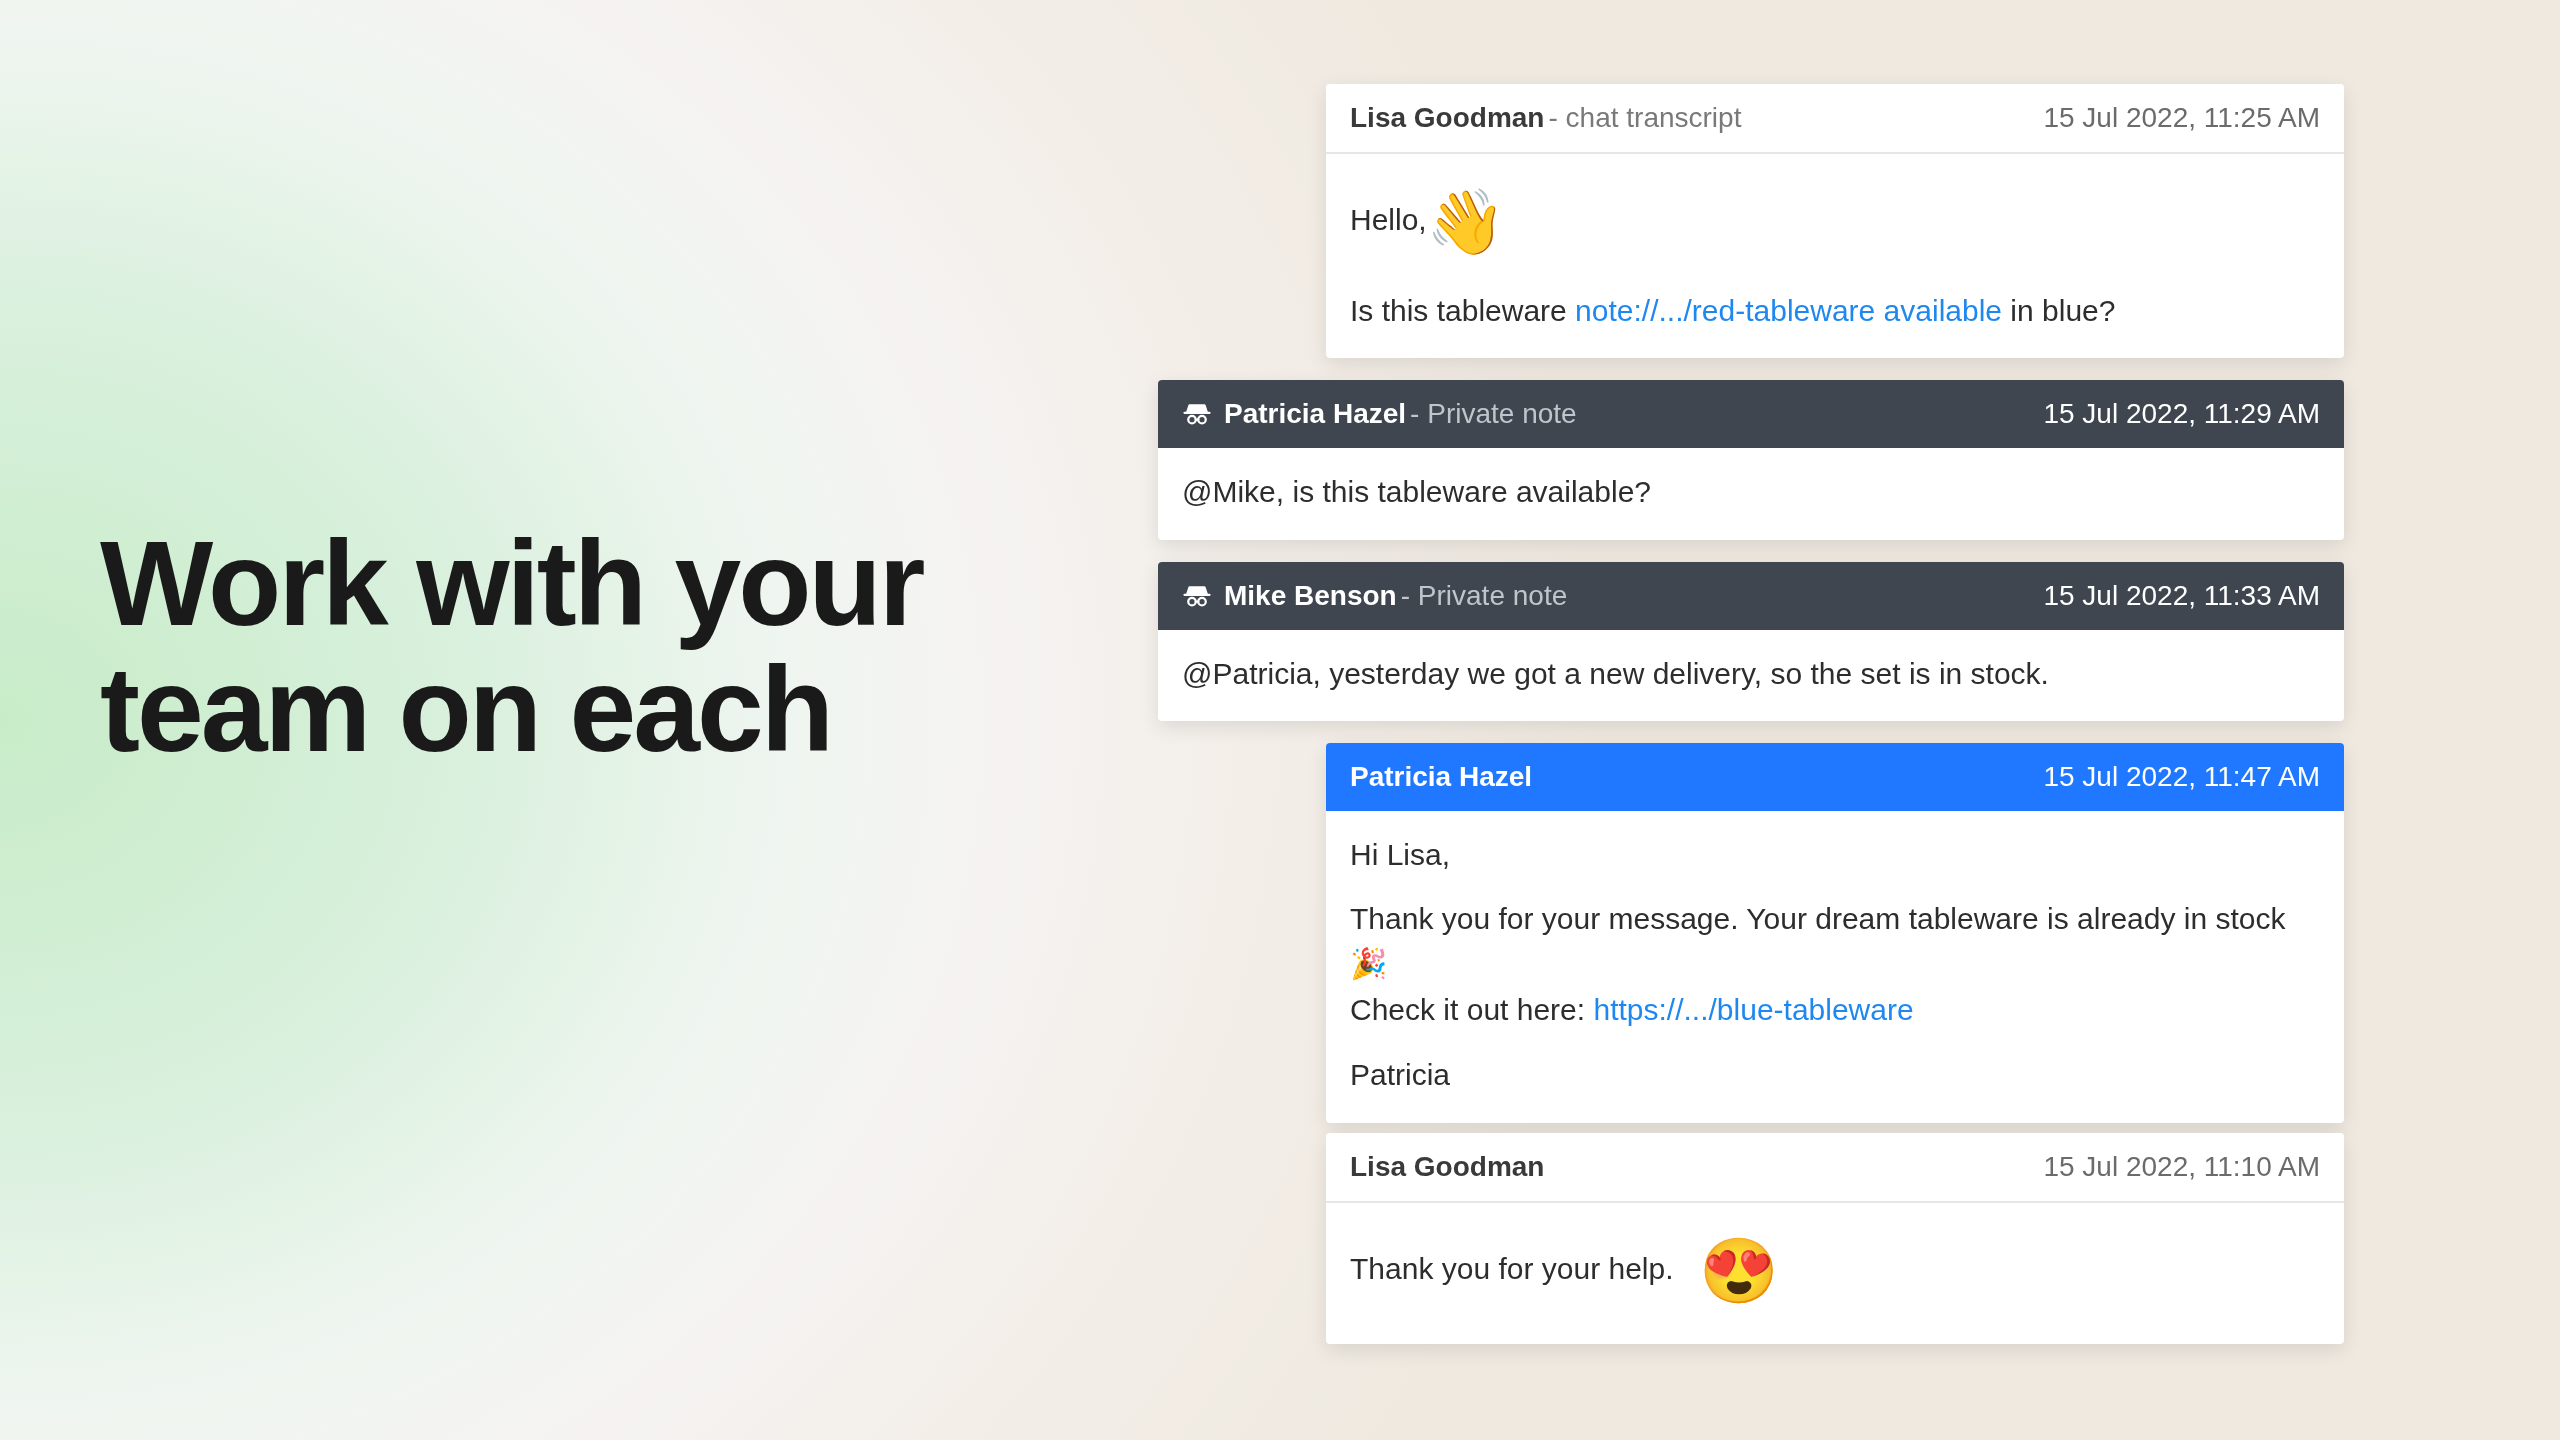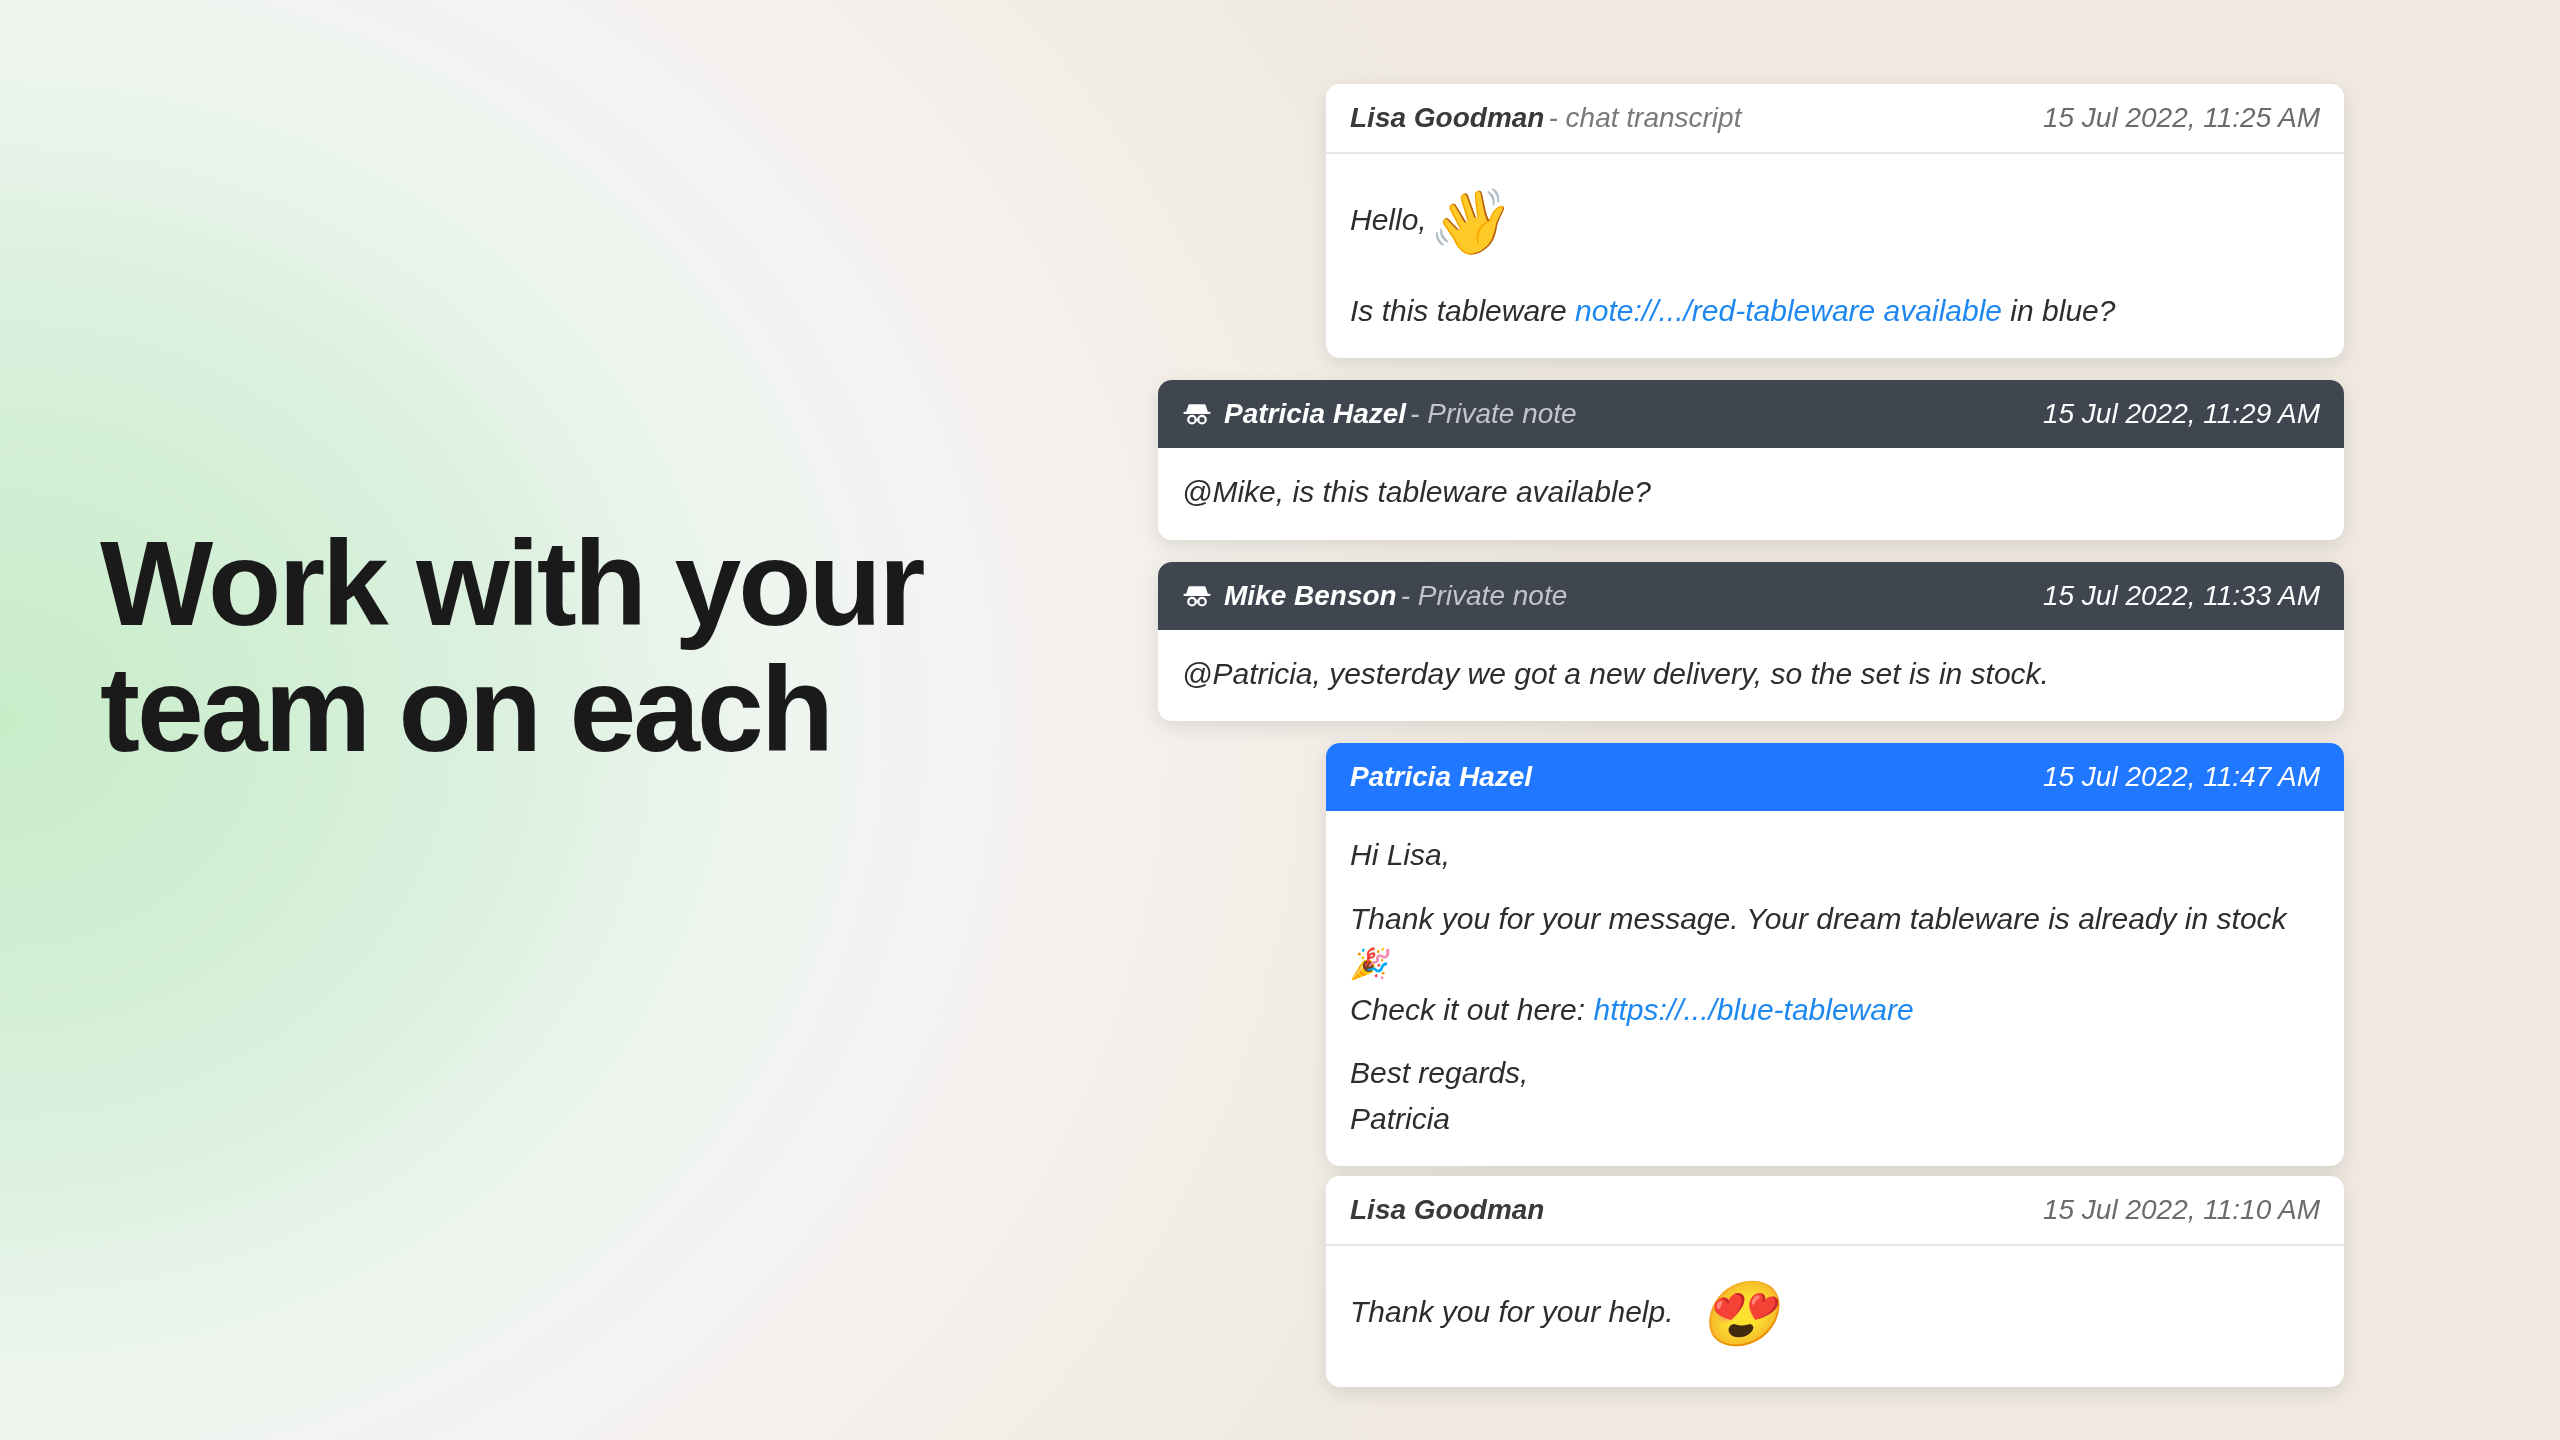--- a/index.html
+++ b/index.html
@@ -25,26 +25,25 @@
     position: absolute;
     right: 216px;
     top: 84px;
     width: 1186px;
     display: flex;
     flex-direction: column;
     gap: 22px;
   }
   .card {
     background: #ffffff;
-    border-radius: 14px;
+    border-radius: 4px;
     box-shadow: 0 6px 20px rgba(0,0,0,0.10);
     overflow: hidden;
     font-size: 30px;
     color: #2d2d2d;
-    font-style: italic;
   }
   .card.narrow { margin-left: 168px; width: 1018px; }
   .card.wide   { width: 1186px; }
   .hdr {
     display: flex;
     align-items: center;
     justify-content: space-between;
     padding: 18px 24px;
     border-bottom: 2px solid #e6e6e6;
     font-size: 28px;
@@ -150,21 +149,20 @@
     <div class="body">
       <p>Hi Lisa,</p>
       <div class="gap"></div>
       <p>
         <span>Thank you for your message. Your dream tableware is already in stock</span><span class="emoji-md">🎉</span>
       </p>
       <p style="margin-top:2px;">
         <span>Check it out here: </span><a class="link" href="#">https://.../blue-tableware</a>
       </p>
       <div class="gap"></div>
-      <p>Best regards,</p>
       <p style="margin-top:2px;">Patricia</p>
     </div>
   </div>
 
   <div class="card narrow" style="margin-top:-12px;">
     <div class="hdr white">
       <div class="hdr-l">
         <span class="author">Lisa Goodman</span>
       </div>
       <span class="ts">15 Jul 2022, 11:10 AM</span>

